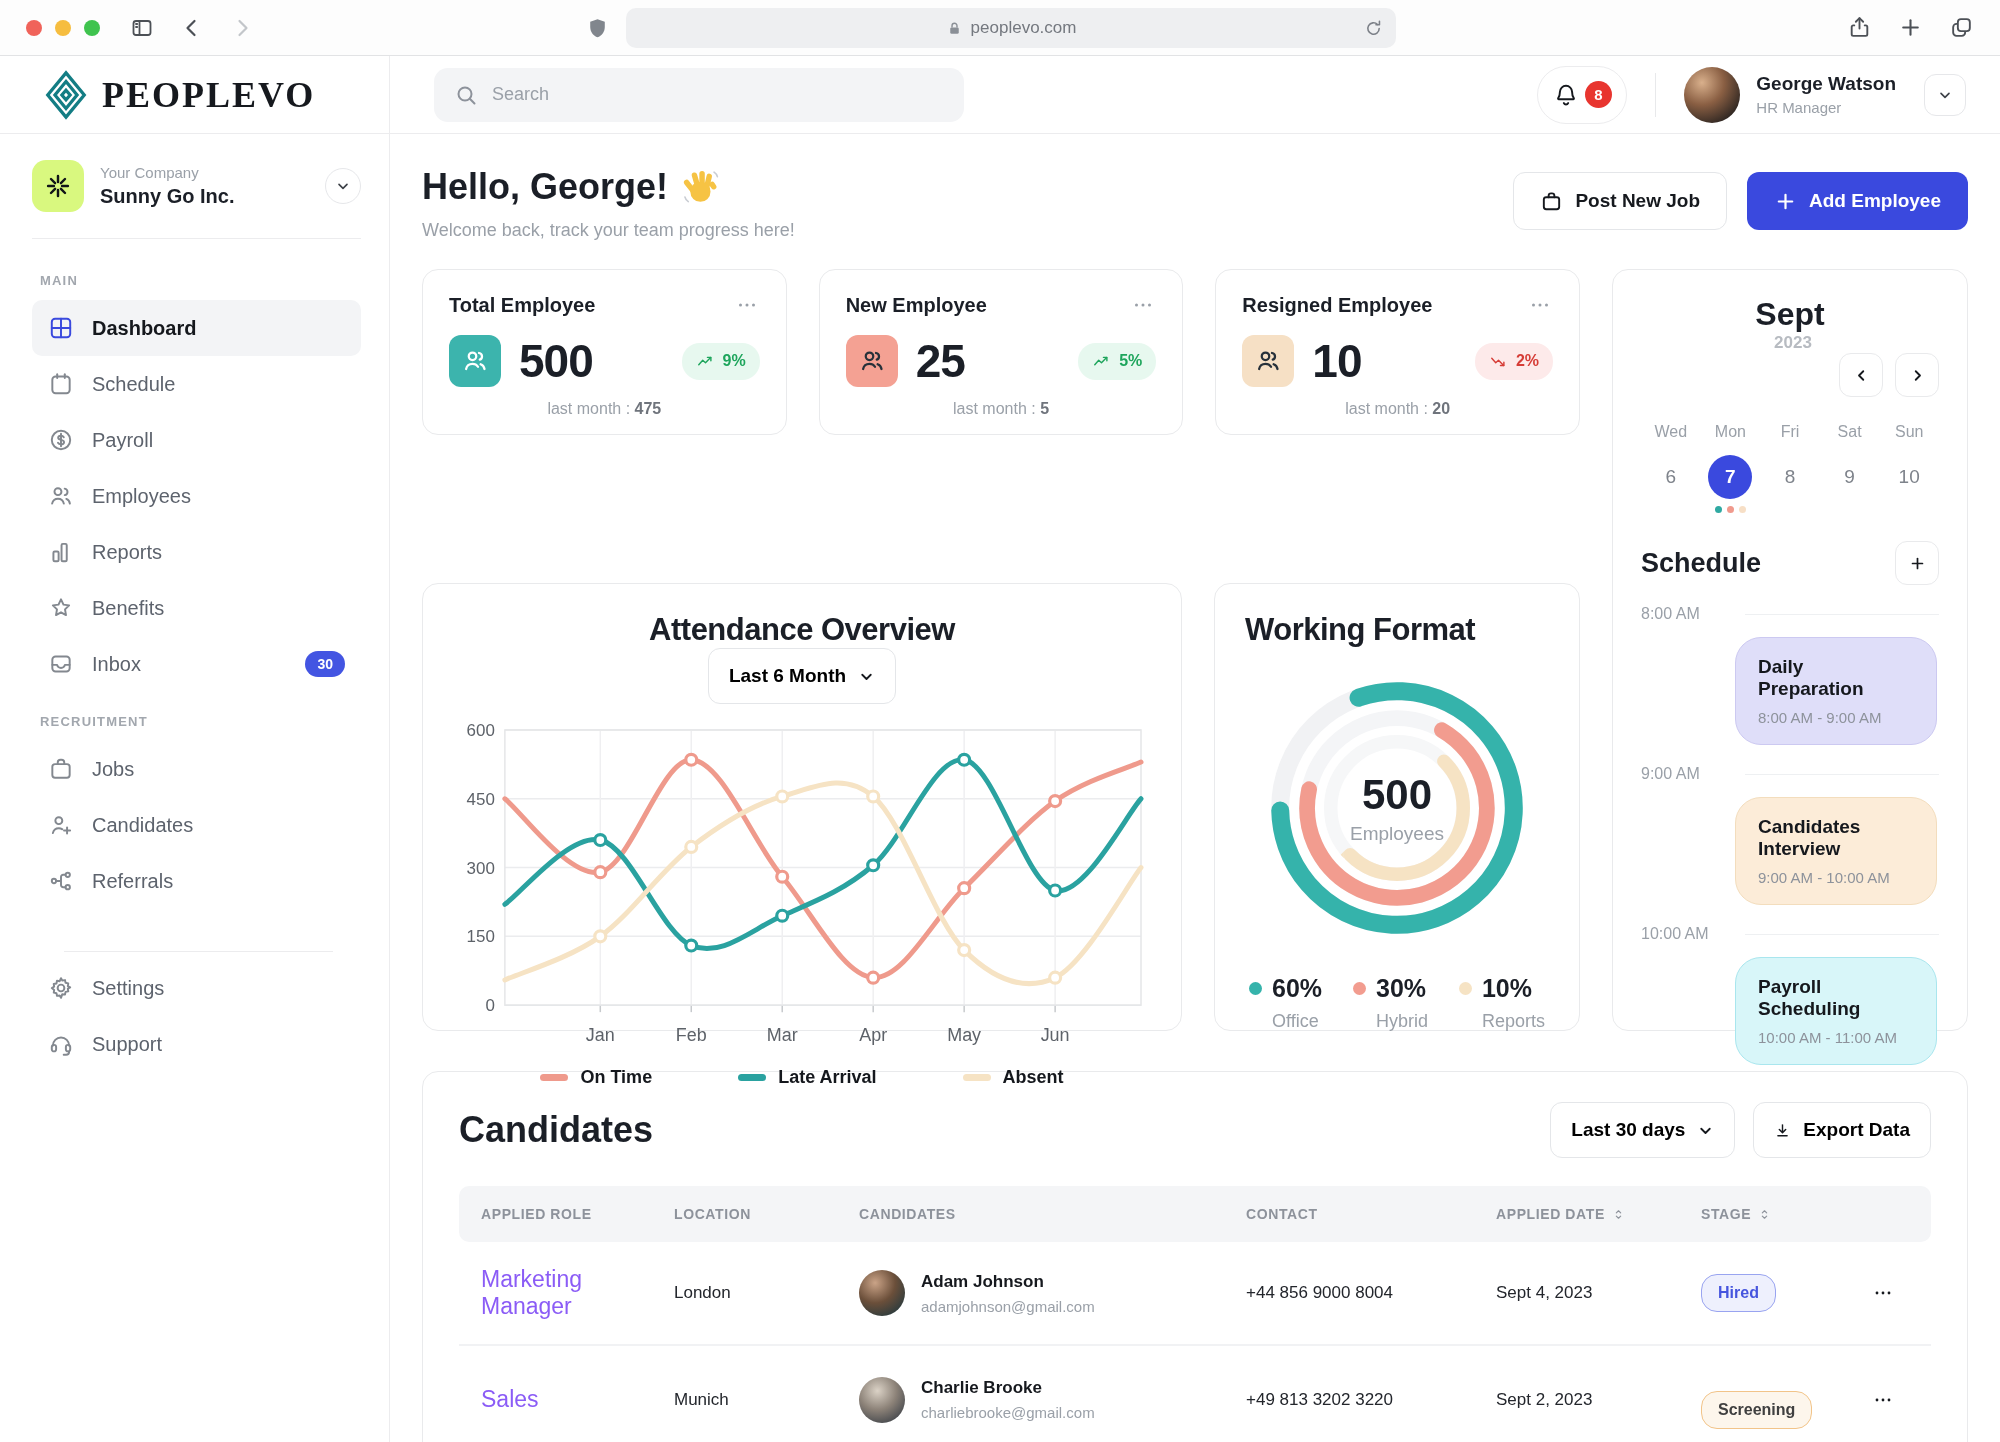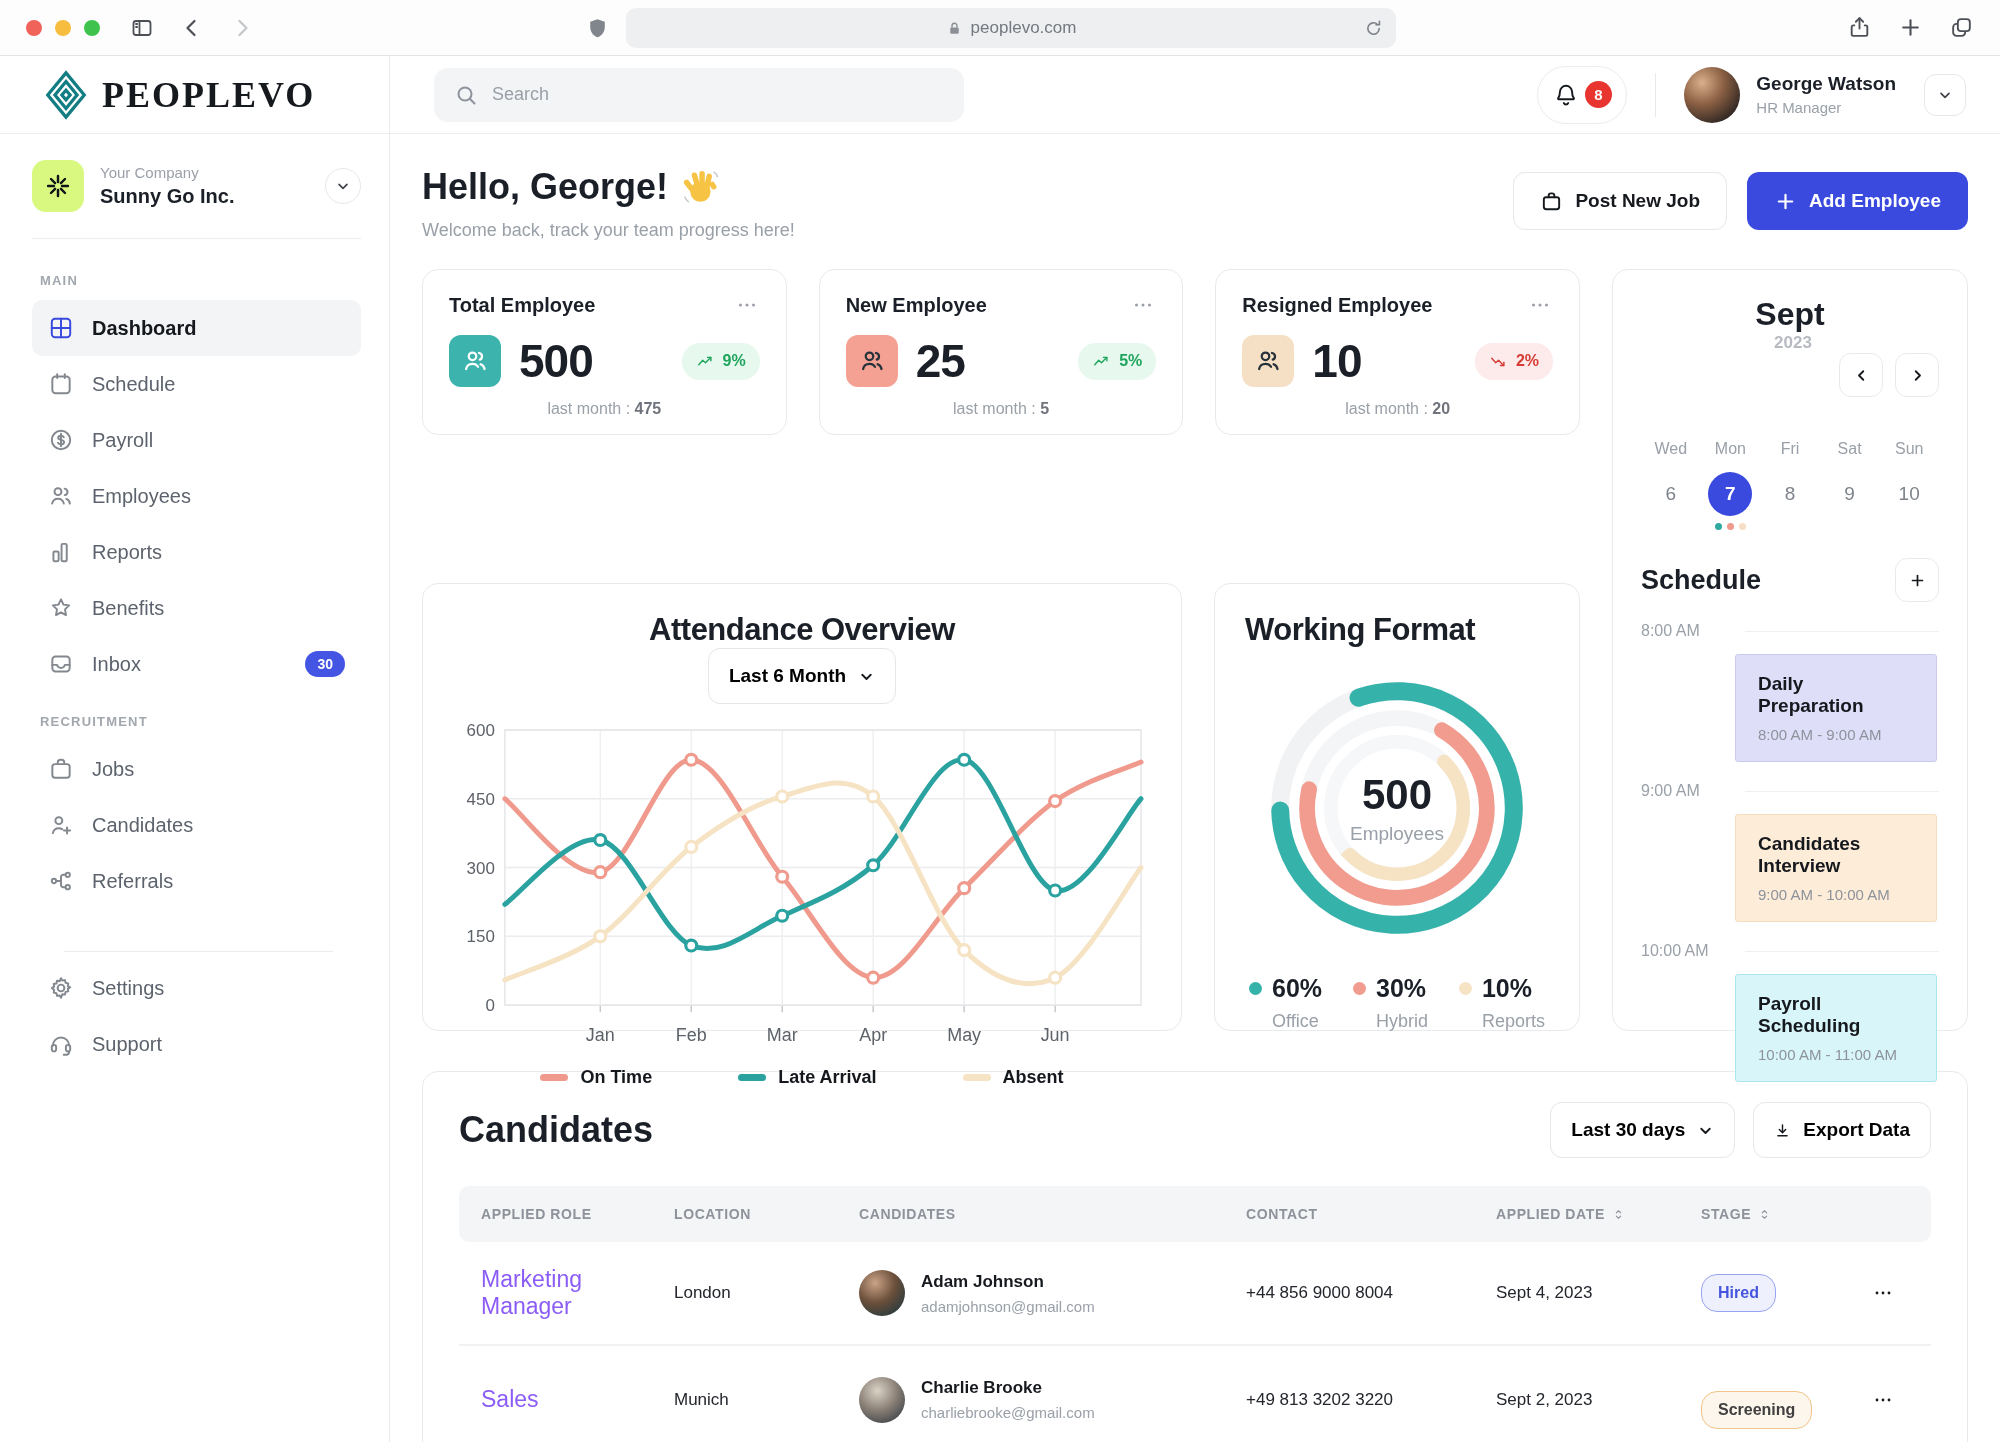--- a/index.html
+++ b/index.html
@@ -120,33 +120,33 @@
   
   .right-col{width:356px;flex:none;}
   .cal-card{height:762px;padding:26px 28px;}
   .cal-head{display:flex;align-items:center;flex-direction:column;}
   .cal-month{font-size:32px;font-weight:800;}
   .cal-year{font-size:17px;color:#b7bbc1;font-weight:bold;margin-left:6px;}
   .cal-nav{margin-left:auto;display:flex;gap:12px;}
   .sq-btn{width:44px;height:44px;border-radius:12px;border:1px solid #e9eaec;background:#fff;display:flex;align-items:center;justify-content:center;color:#16191e;cursor:pointer;}
   .sq-btn svg{width:17px;height:17px;}
   .cal-week{display:grid;grid-template-columns:repeat(5,1fr);margin-top:26px;text-align:center;}
-  .dow{font-size:16px;color:#9aa0a8;margin-top:17px;}
+  .dow{font-size:16px;color:#9aa0a8;}
   .cal-dates{display:grid;grid-template-columns:repeat(5,1fr);margin-top:14px;text-align:center;}
   .day-cell{display:flex;flex-direction:column;align-items:center;gap:7px;}
   .day-num{width:44px;height:44px;display:flex;align-items:center;justify-content:center;font-size:19px;color:#7e838b;border-radius:50%;cursor:pointer;}
   .day-num.sel{background:#3a49de;color:#fff;font-weight:bold;}
   .day-dots{display:flex;gap:5px;height:7px;}
   .day-dots i{width:7px;height:7px;border-radius:50%;display:block;}
   .sched-head{display:flex;align-items:center;justify-content:space-between;margin-top:28px;}
   .sched-title{font-size:27px;font-weight:800;}
   .slot-time{display:flex;align-items:center;gap:16px;margin-top:20px;}
   .slot-time .t{font-size:16px;color:#9aa0a8;width:88px;flex:none;}
   .slot-time .ln{flex:1;height:1px;background:#eef0f2;}
-  .event{margin:14px 2px 4px 94px;border-radius:3px;padding:18px 22px;border:1px solid transparent;}
+  .event{margin:14px 2px 4px 94px;border-radius:26px;padding:18px 22px;border:1px solid transparent;}
   .event .ti{font-size:19px;font-weight:bold;color:#15181d;}
   .event .tm{font-size:15px;color:#8d929b;margin-top:9px;}
   .event.lavender{background:#dfdef9;border-color:#ccc9f1;}
   .event.peachy{background:#fcecd8;border-color:#f3ddbd;}
   .event.cyan{background:#d8f6f9;border-color:#a9e6ee;}
 
   
   .cand-card{margin-top:40px;padding:30px 36px;}
   .cand-head{display:flex;align-items:center;justify-content:space-between;}
   .cand-title{font-size:36px;font-weight:800;}

